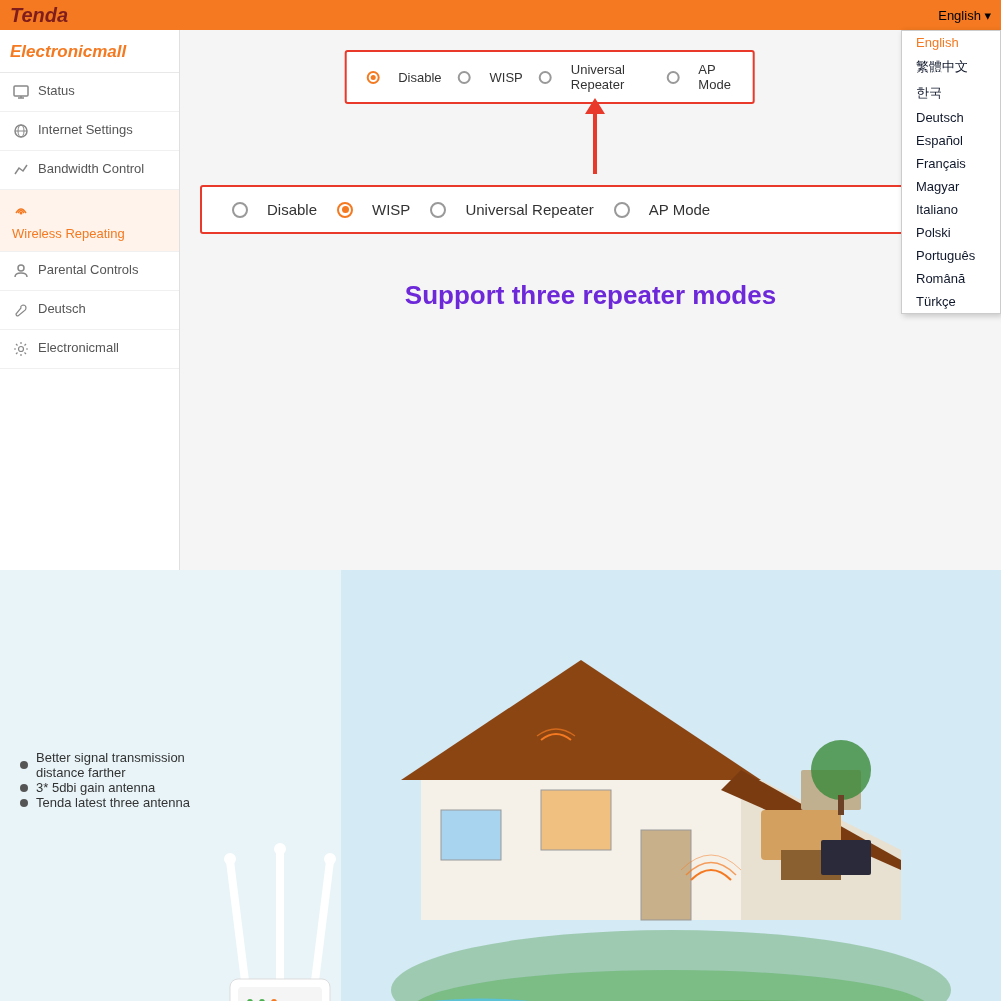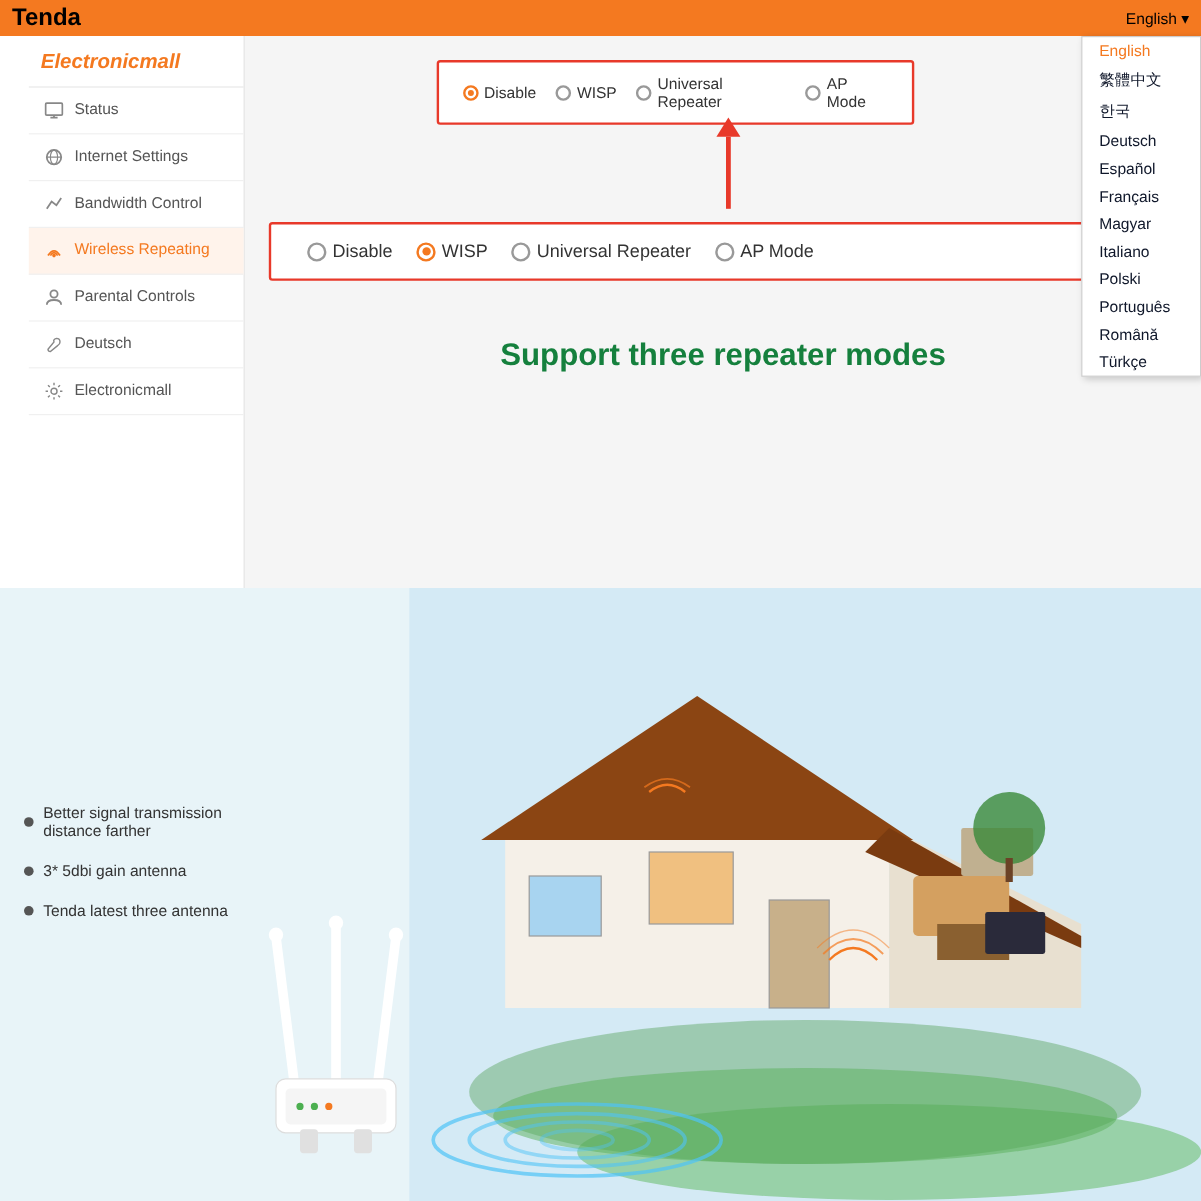--- a/index.html
+++ b/index.html
@@ -9,23 +9,24 @@
     .header {
       background: #f47920;
       height: 30px;
       display: flex;
       align-items: center;
       justify-content: space-between;
       padding: 0 10px;
       position: relative;
     }
     .header-logo {
-      color: #000000;
+      color: #7f1d1d;
       font-size: 20px;
       font-weight: bold;
+      font-style: italic;
     }
     .lang-selector {
       color: #000000;
       font-size: 13px;
       cursor: pointer;
       display: flex;
       align-items: center;
       gap: 4px;
     }
     .lang-dropdown {
@@ -42,23 +43,22 @@
       padding: 4px 14px;
       font-size: 13px;
       color: #0f172a;
       cursor: pointer;
     }
     .lang-dropdown-item.selected { color: #f47920; }
 
     
     .top-section {
       display: flex;
-      height: 460px;
+      height: 540px;
       background: #fff;
-      padding-left: 24px;
     }
 
     
     .sidebar {
       width: 180px;
       background: #fff;
       border-right: 1px solid #e0e0e0;
       flex-shrink: 0;
     }
     .sidebar-brand {
@@ -75,20 +75,21 @@
       padding: 10px 12px;
       cursor: pointer;
       font-size: 13px;
       color: #555;
       gap: 8px;
       border-bottom: 1px solid #f0f0f0;
     }
     .sidebar-item.active {
       background: #fff3eb;
       color: #f47920;
+      flex-direction: column;
     }
     .sidebar-icon {
       width: 18px;
       height: 18px;
       flex-shrink: 0;
       display: flex;
       align-items: center;
       justify-content: center;
     }
 
@@ -157,28 +158,28 @@
       right: 20px;
       font-size: 15px;
     }
 
     .support-text {
       position: absolute;
       top: 250px;
       left: 0;
       right: 0;
       text-align: center;
-      color: #15803d;
+      color: #6d28d9;
       font-size: 26px;
       font-weight: bold;
     }
     .radio-item {
       display: flex;
       align-items: center;
-      gap: 5px;
+      gap: 19px;
       font-size: 13px;
       color: #333;
       justify-content: flex-end;
     }
     .radio-item.large {
       font-size: 15px;
     }
     .radio-circle {
       width: 13px;
       height: 13px;
@@ -234,21 +235,20 @@
       height: 220px;
     }
 
     
     .features-list {
       position: absolute;
       left: 20px;
       top: 180px;
       display: flex;
       flex-direction: column;
-      gap: 18px;
     }
     .feature-item {
       display: flex;
       align-items: center;
       gap: 8px;
       font-size: 13px;
       color: #333;
     }
     .feature-dot {
       width: 8px;

